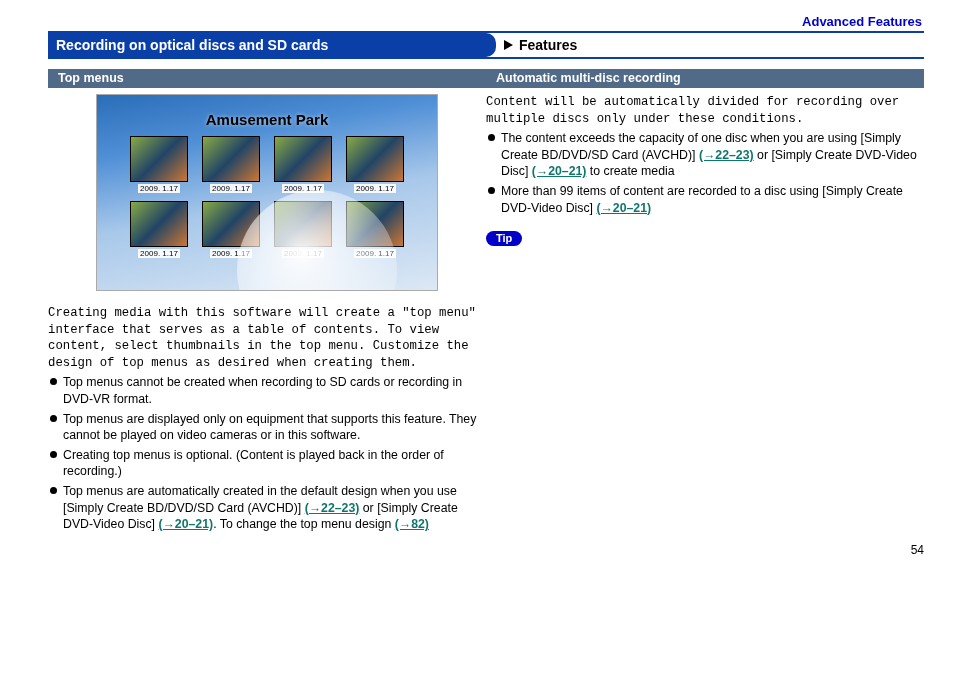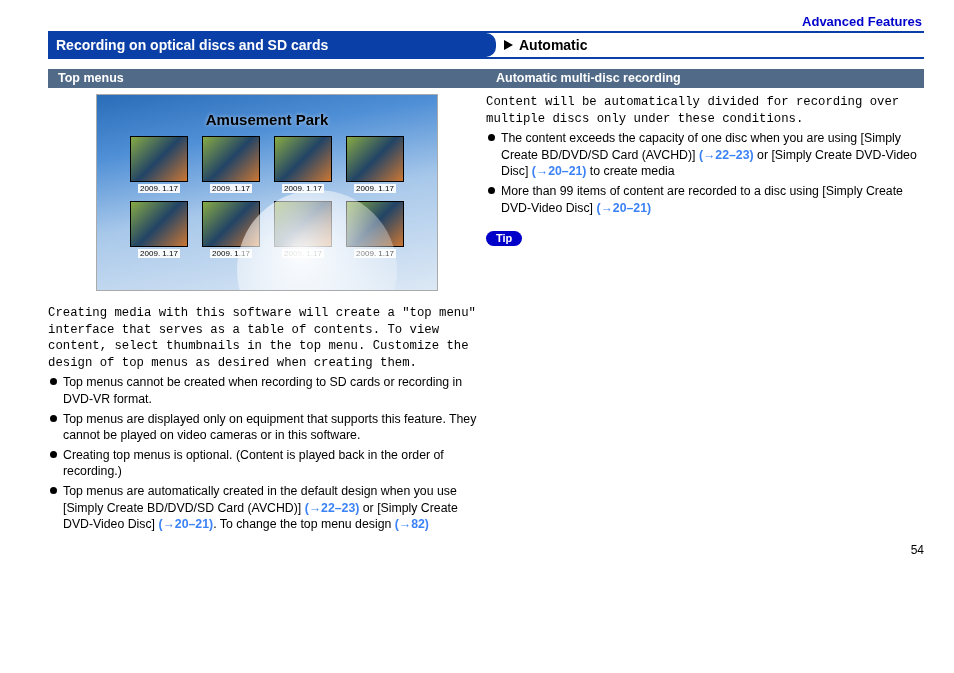--- a/index.html
+++ b/index.html
@@ -129,22 +129,23 @@
     content: "";
     position: absolute;
     left: 2px;
     top: 4px;
     width: 7px;
     height: 7px;
     background: #000;
     border-radius: 50%;
   }
   .xref {
-    color: #3b82f6;
-    font-weight: bold;
+    color: #0f766e;
+    font-weight: bold;
+    text-decoration: underline;
   }
   .tip-badge {
     display: inline-block;
     background: #0000c8;
     color: #fff;
     font-weight: bold;
     font-size: 11px;
     border-radius: 8px;
     padding: 1px 10px 2px 10px;
     margin: 12px 0 4px 0;
@@ -160,21 +161,21 @@
 <body>
 
 <div class="page">
 
   <div class="header-link">Advanced Features</div>
 
   <div class="title-row">
     <div class="title-left">Recording on optical discs and SD cards</div>
     <div class="title-right">
       <span class="tri"></span>
-      <span>Automatic</span>
+      <span>Features</span>
     </div>
   </div>
 
   <div class="columns">
 
     <div class="col">
       <div class="subheader">Top menus</div>
 
       <div class="figure">
         <div class="cloud"></div>

